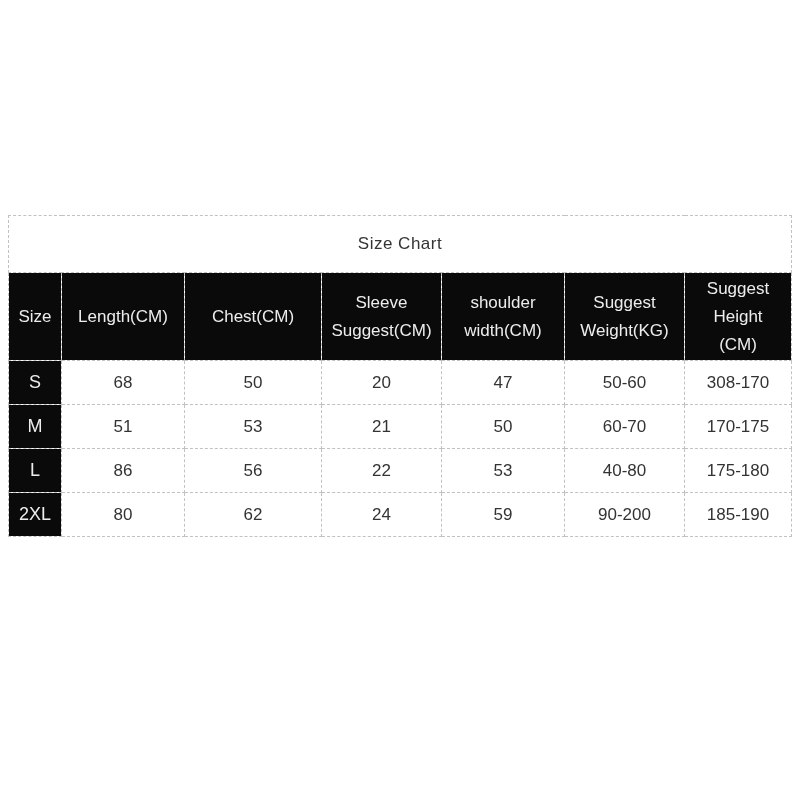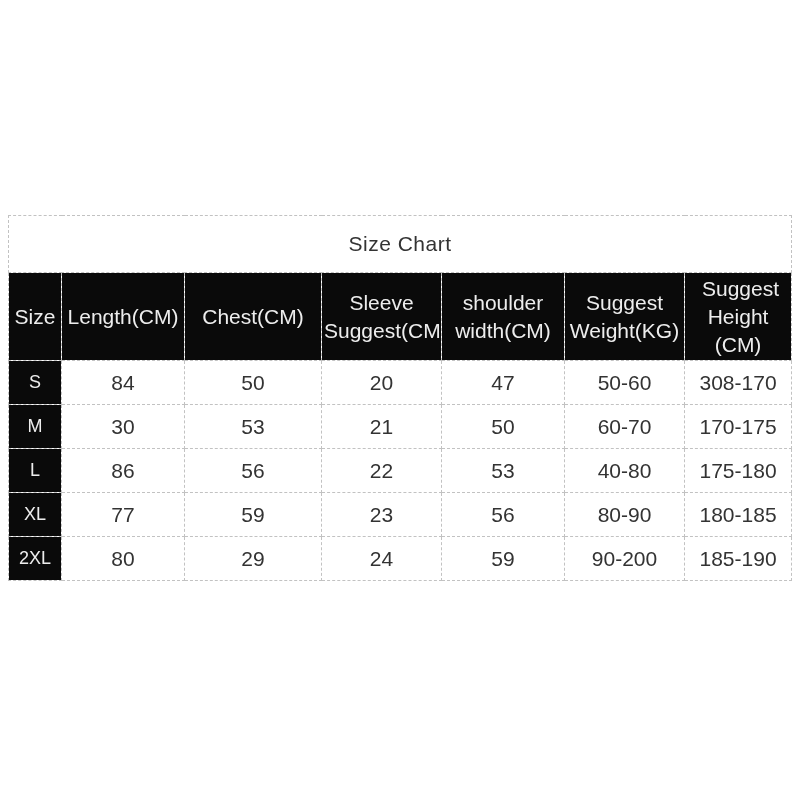--- a/index.html
+++ b/index.html
@@ -26,21 +26,21 @@
     width: 783px;
     border-collapse: collapse;
     table-layout: fixed;
   }
   table.size-table th,
   table.size-table td {
     border: 1px dashed #c2c2c2;
     text-align: center;
     vertical-align: middle;
     padding: 0 2px;
-    font-size: 21px;
+    font-size: 17px;
     font-weight: 400;
     color: #333333;
     overflow: hidden;
   }
   td.title-cell {
     height: 56px;
     background: #ffffff;
     font-size: 28px;
     font-weight: 700;
     color: #1b1b1b;
@@ -88,58 +88,49 @@
         <th>Size</th>
         <th>Length(CM)</th>
         <th>Chest(CM)</th>
         <th>Sleeve Suggest(CM)</th>
         <th>shoulder width(CM)</th>
         <th>Suggest Weight(KG)</th>
         <th class="col-suggest-height">Suggest Height (CM)</th>
       </tr>
       <tr class="data-row">
         <th class="size-cell">S</th>
-        <td>84</td>
+        <td>68</td>
         <td>50</td>
         <td>20</td>
         <td>47</td>
         <td>50-60</td>
         <td>308-170</td>
       </tr>
       <tr class="data-row">
         <th class="size-cell">M</th>
-        <td>30</td>
+        <td>51</td>
         <td>53</td>
         <td>21</td>
         <td>50</td>
         <td>60-70</td>
         <td>170-175</td>
       </tr>
       <tr class="data-row">
         <th class="size-cell">L</th>
         <td>86</td>
         <td>56</td>
         <td>22</td>
         <td>53</td>
         <td>40-80</td>
         <td>175-180</td>
       </tr>
       <tr class="data-row">
-        <th class="size-cell">XL</th>
-        <td>77</td>
-        <td>59</td>
-        <td>23</td>
-        <td>56</td>
-        <td>80-90</td>
-        <td>180-185</td>
-      </tr>
-      <tr class="data-row">
         <th class="size-cell">2XL</th>
         <td>80</td>
-        <td>29</td>
+        <td>62</td>
         <td>24</td>
         <td>59</td>
         <td>90-200</td>
         <td>185-190</td>
       </tr>
     </tbody>
   </table>
 </div>
 
 </body></html>

